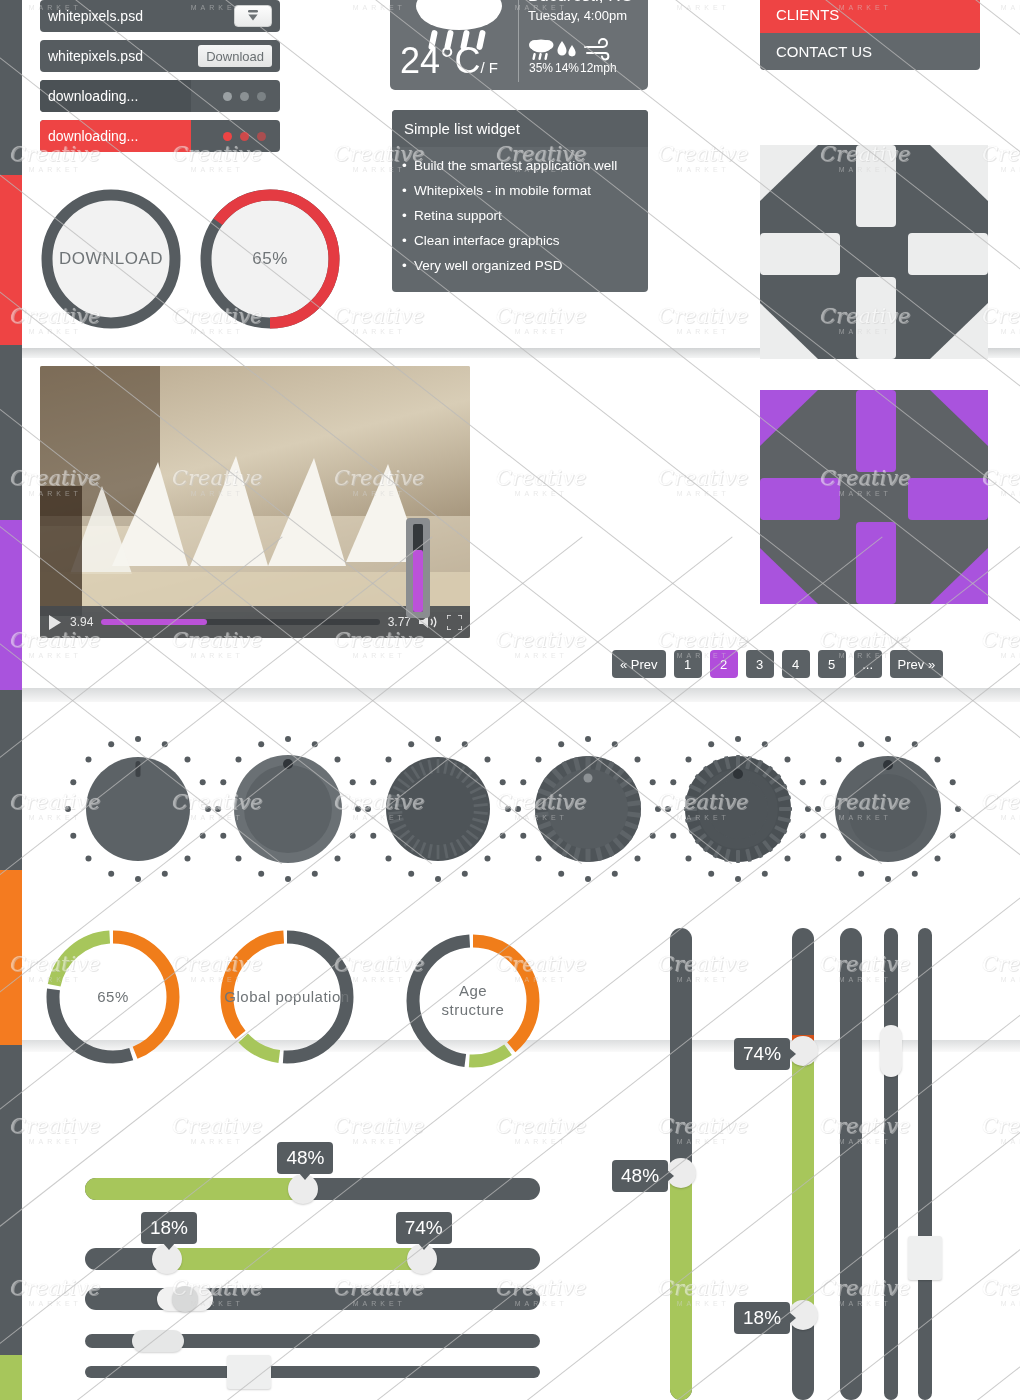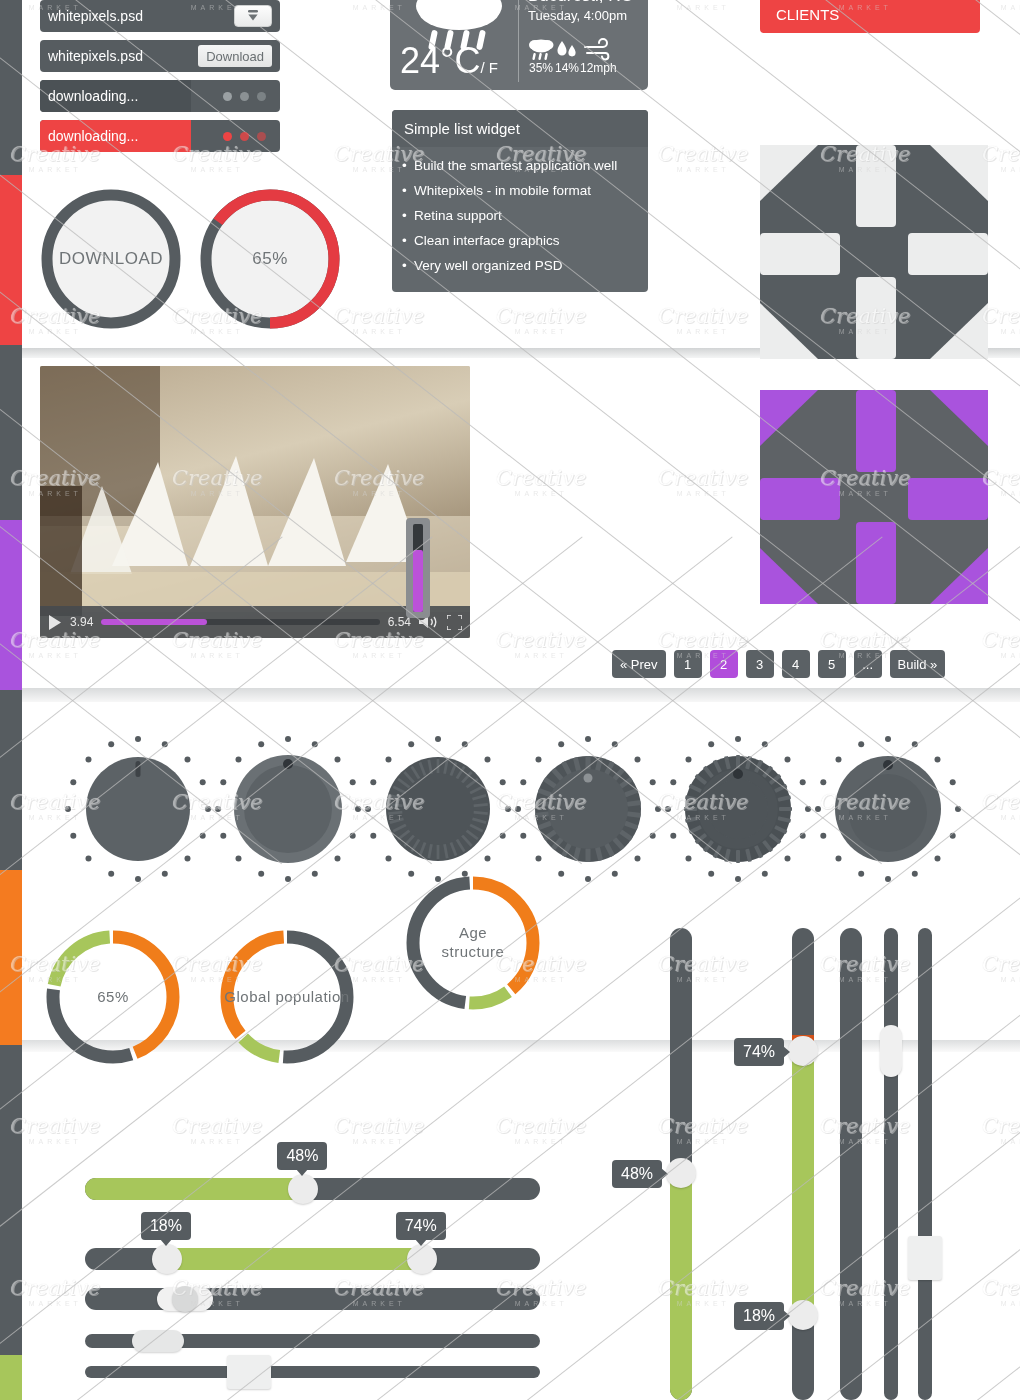--- a/index.html
+++ b/index.html
@@ -109,21 +109,21 @@
   }
 
   
   .knob { position:absolute; width:152px; height:152px; }
 
   
   .hslider { position:absolute; height:22px; border-radius:11px; background:#565c60; }
   .hslider .fill { position:absolute; top:0; bottom:0; border-radius:11px; }
   .knobdot { position:absolute; border-radius:50%; background:#ececec; box-shadow:0 1px 2px rgba(0,0,0,.18); }
   .tip {
-    position:absolute; background:#565c60; color:#fff; font-size:16px;
+    position:absolute; background:#565c60; color:#fff; font-size:19px;
     border-radius:4px; padding:5px 9px; white-space:nowrap;
   }
   .tip.down:after {
     content:""; position:absolute; left:50%; margin-left:-6px; bottom:-6px;
     border-left:6px solid transparent; border-right:6px solid transparent; border-top:7px solid #565c60;
   }
   .tip.right:after {
     content:""; position:absolute; right:-6px; top:50%; margin-top:-6px;
     border-top:6px solid transparent; border-bottom:6px solid transparent; border-left:7px solid #565c60;
   }
@@ -282,20 +282,21 @@
         <li>Build the smartest application well</li>
         <li>Whitepixels - in mobile format</li>
         <li>Retina support</li>
         <li>Clean interface graphics</li>
         <li>Very well organized PSD</li>
       </ul>
   </div>
 
   <div class="navmenu" id="nav-menu">
       <div style="background: rgb(238, 68, 68); padding-top: 28px;">CLIENTS</div>
+      <div style="background: rgb(98, 104, 108);">CONTACT US</div>
     </div>
 
   <div class="tile" style="left:760px;top:145px;">
     <svg width="228" height="214" viewBox="0 0 228 214">
       <path d="M0 0 H228 V214 H0 Z" fill="#eceded"></path>
       <path d="M58 0 H170 L228 56 V158 L170 214 H58 L0 158 V56 Z" fill="#565c60"></path>
       <g fill="#eceded">
         <rect x="96" y="0" width="40" height="82" rx="4"></rect>
         <rect x="96" y="132" width="40" height="82" rx="4"></rect>
         <rect x="0" y="88" width="80" height="42" rx="4"></rect>
@@ -340,21 +341,21 @@
       <rect x="0" y="120" width="42" height="130" fill="#3b2c1f" opacity=".75"></rect>
     </svg>
     <div class="vctrl">
       <svg width="14" height="15" viewBox="0 0 14 15">
           <path d="M1 0 L13 7.5 L1 15 Z" fill="#e6e6e6"></path>
         </svg>
       <span>3.94</span>
       <div class="vbar">
           <i id="vfill" style="width: 38%; background: rgb(187, 82, 216);"></i>
         </div>
-      <span>6.54</span>
+      <span>3.77</span>
       <svg width="20" height="14" viewBox="0 0 20 14">
         <path d="M0 5 H4 L9 1 V13 L4 9 H0 Z" fill="#e6e6e6"></path>
         <path d="M12 4 Q14.5 7 12 10" stroke="#e6e6e6" stroke-width="1.4" fill="none"></path>
         <path d="M15 2 Q18.5 7 15 12" stroke="#e6e6e6" stroke-width="1.4" fill="none"></path>
       </svg>
       <svg width="15" height="15" viewBox="0 0 15 15">
         <g stroke="#e6e6e6" stroke-width="1.6" fill="none">
           <path d="M0 4 V0 H4"></path>
             <path d="M11 0 H15 V4"></path>
           <path d="M15 11 V15 H11"></path>
@@ -369,21 +370,21 @@
   </div>
 
   <div class="pager" id="pager">
       <div class="pgbtn">« Prev</div>
       <div class="pgbtn">1</div>
       <div class="pgbtn" style="background: rgb(177, 77, 219);">2</div>
       <div class="pgbtn">3</div>
       <div class="pgbtn">4</div>
       <div class="pgbtn">5</div>
       <div class="pgbtn">...</div>
-      <div class="pgbtn">Build »</div>
+      <div class="pgbtn">Prev »</div>
     </div>
 
   <div id="knobs">
       <div class="knob" style="left: 62px; top: 733px;"><svg width="152" height="152" viewBox="0 0 152 152">
           <circle cx="76.0" cy="6.0" r="3" fill="#565c60"></circle>
           <circle cx="102.8" cy="11.3" r="3" fill="#565c60"></circle>
           <circle cx="125.5" cy="26.5" r="3" fill="#565c60"></circle>
           <circle cx="140.7" cy="49.2" r="3" fill="#565c60"></circle>
           <circle cx="146.0" cy="76.0" r="3" fill="#565c60"></circle>
           <circle cx="140.7" cy="102.8" r="3" fill="#565c60"></circle>
@@ -620,21 +621,21 @@
           <span>65%</span>
         </div></div>
       <div class="ring-wrap" style="left: 212px; top: 922px; width: 150px; height: 150px;"><svg width="150" height="150" viewBox="0 0 150 150">
           <circle cx="75" cy="75" r="60" fill="none" stroke="#565c60" stroke-width="13" stroke-dasharray="192.0 185.0" stroke-dashoffset="0.0" transform="rotate(-90 75 75)"></circle>
           <circle cx="75" cy="75" r="60" fill="none" stroke="#a7c65b" stroke-width="13" stroke-dasharray="41.2 335.8" stroke-dashoffset="-196.0" transform="rotate(-90 75 75)"></circle>
           <circle cx="75" cy="75" r="60" fill="none" stroke="#f07d1a" stroke-width="13" stroke-dasharray="131.7 245.3" stroke-dashoffset="-241.3" transform="rotate(-90 75 75)"></circle>
         </svg><div class="ring-label" style="text-align:center;line-height:1.25;font-size:15px;">
           <span>Global
 population</span>
         </div></div>
-      <div class="ring-wrap" style="left: 398px; top: 868px; width: 150px; height: 150px;"><svg width="150" height="150" viewBox="0 0 150 150">
+      <div class="ring-wrap" style="left: 398px; top: 926px; width: 150px; height: 150px;"><svg width="150" height="150" viewBox="0 0 150 150">
           <circle cx="75" cy="75" r="60" fill="none" stroke="#f07d1a" stroke-width="13" stroke-dasharray="146.8 230.2" stroke-dashoffset="0.0" transform="rotate(-90 75 75)"></circle>
           <circle cx="75" cy="75" r="60" fill="none" stroke="#a7c65b" stroke-width="13" stroke-dasharray="41.2 335.8" stroke-dashoffset="-150.8" transform="rotate(-90 75 75)"></circle>
           <circle cx="75" cy="75" r="60" fill="none" stroke="#565c60" stroke-width="13" stroke-dasharray="177.0 200.0" stroke-dashoffset="-196.0" transform="rotate(-90 75 75)"></circle>
         </svg><div class="ring-label" style="text-align:center;line-height:1.25;font-size:15px;">
           <span><span>Age</span><br><span>structure</span></span>
         </div></div>
     </div>
 
   <div id="sliders">
       <div class="hslider" style="left: 85px; top: 1178px; width: 455px;">

